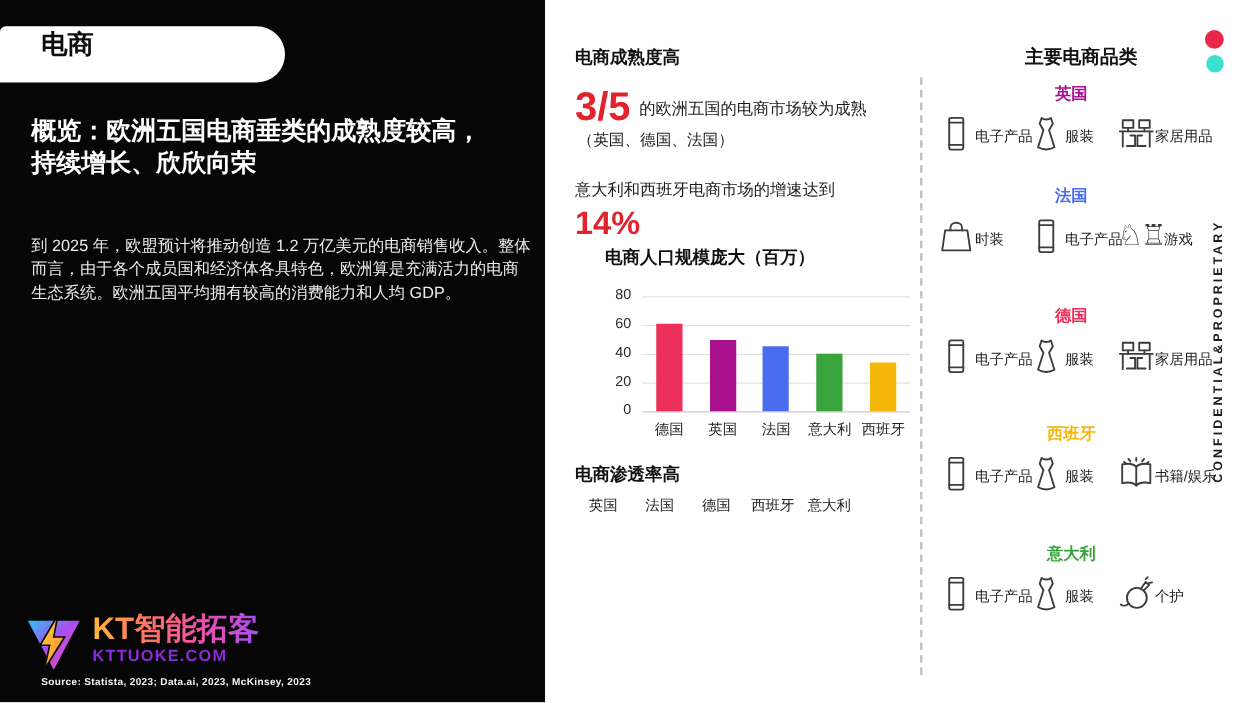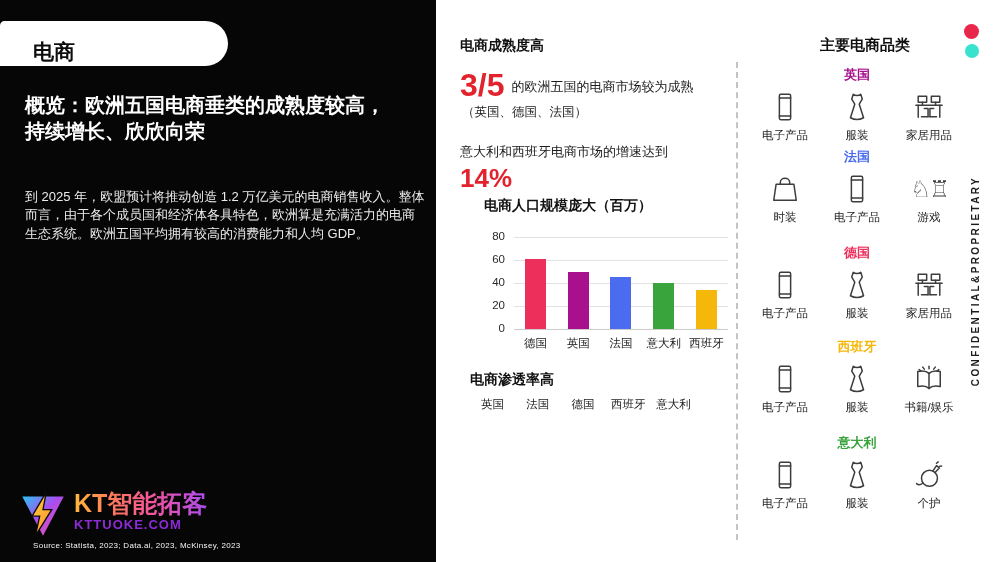--- a/index.html
+++ b/index.html
@@ -3,32 +3,32 @@
 <meta charset="utf-8">
 <style>
   html,body{margin:0;padding:0;background:#fff;}
   *{box-sizing:border-box;}
   #slide{position:relative;width:1000px;height:562px;background:#ffffff;overflow:hidden;
          font-family:"Liberation Sans","DejaVu Sans",sans-serif;color:#1a1a1a;}
 
   
   .left-panel{position:absolute;left:0;top:0;width:436px;height:562px;background:#060606;}
   .tab{position:absolute;left:0;top:21px;width:228px;height:45px;background:#ffffff;
-       border-radius:6px 30px 30px 0;display:flex;align-items:flex-end;}
+       border-radius:6px 30px 30px 0;display:flex;align-items:flex-start;}
   .tab-label{margin-left:33px;font-size:21px;font-weight:bold;color:#0d0d0d;}
   .heading{position:absolute;left:25px;top:92px;width:404px;font-size:20px;font-weight:bold;
            color:#ffffff;line-height:1.32;white-space:pre-line;}
   .body-text{position:absolute;left:25px;top:188px;width:400px;font-size:13px;color:#ececec;line-height:1.42;}
   .logo-row{position:absolute;left:20px;top:490px;display:flex;align-items:flex-start;}
   .logo-mark{width:46px;height:48px;margin-right:8px;}
   .brand{font-size:25px;font-weight:bold;line-height:1.05;
          background:linear-gradient(90deg,#ffb83d 0%,#ff7a59 28%,#f453a0 60%,#a94df0 100%);
          -webkit-background-clip:text;background-clip:text;color:transparent;}
   .domain{font-size:13px;font-weight:bold;color:#8d2bd8;letter-spacing:1px;margin-top:1px;}
-  .source{position:absolute;left:33px;top:541px;font-size:8px;color:#f5f5f5;letter-spacing:.3px;}
+  .source{position:absolute;left:33px;top:541px;font-size:8px;color:#f5f5f5;letter-spacing:.3px;font-weight:bold;}
 
   
   .sec-title{font-size:14px;font-weight:bold;color:#111;margin-top:11px;}
   .maturity{position:absolute;left:460px;top:26px;width:260px;}
   .stat1-row{display:flex;align-items:flex-start;margin-top:14px;}
   .stat-big{font-size:32px;font-weight:bold;color:#e2232d;line-height:1;}
   .stat1-text{font-size:13px;color:#1c1c1c;margin-left:7px;margin-top:9px;}
   .stat1-sub{font-size:12.5px;color:#1c1c1c;margin-top:3px;margin-left:2px;}
   .stat2-text{font-size:13px;color:#1c1c1c;margin-top:22px;}
   .stat2-big{font-size:26px;font-weight:bold;color:#e2232d;margin-top:4px;line-height:1;}
@@ -38,21 +38,21 @@
   .gridline{position:absolute;left:0;width:100%;height:1px;background:#e2e2e2;}
   .gridline.zero{background:#cccccc;}
   .ytick{position:absolute;right:calc(100% + 9px);transform:translateY(-55%);
          font-size:11.5px;color:#2a2a2a;}
   .c1-bars{position:absolute;left:0;bottom:0;width:100%;height:92px;display:flex;
            justify-content:space-around;align-items:flex-end;}
   .bar{width:21px;}
   .c1-xrow{display:flex;justify-content:space-around;margin-left:30px;width:214px;margin-top:7px;}
   .xlabel{font-size:11.5px;color:#222;text-align:center;flex:1;}
 
-  .chart2{position:absolute;left:470px;top:360px;width:226px;}
+  .chart2{position:absolute;left:460px;top:360px;width:226px;}
   .c2-bars{display:flex;justify-content:space-around;align-items:flex-end;
            margin-top:14px;border-bottom:1px solid #d8d8d8;padding:0 0;}
   .c2col{display:flex;flex-direction:column;align-items:center;}
   .c2val{font-size:12.5px;color:#111;margin-bottom:5px;}
   .c2-xrow{display:flex;justify-content:space-around;margin-top:8px;}
   .xlabel2{font-size:11.5px;color:#222;text-align:center;flex:1;}
 
   
   .divider{position:absolute;left:736px;top:62px;height:478px;border-left:2px dashed #c4c4c4;}
   .dot{position:absolute;border-radius:50%;}
@@ -61,21 +61,21 @@
   .confidential{position:absolute;left:975px;top:281px;transform:translate(-50%,-50%) rotate(-90deg);
                 white-space:nowrap;font-size:10px;font-weight:bold;letter-spacing:2.4px;color:#1c1c1c;}
 
   
   .right-title{position:absolute;left:780px;top:36px;width:170px;text-align:center;
                font-size:15px;font-weight:bold;color:#111;}
   .categories{position:absolute;left:750px;top:0;width:214px;height:562px;}
   .country{position:absolute;left:0;width:214px;}
   .cname{text-align:center;font-size:13px;font-weight:bold;margin-bottom:7px;}
   .items{display:flex;justify-content:space-between;}
-  .item{width:70px;display:flex;flex-direction:column;align-items:center;}
+  .item{width:70px;display:flex;flex-direction:row;align-items:center;}
   .cicon{height:32px;display:flex;align-items:center;justify-content:center;}
   .cicon svg{width:30px;height:30px;stroke:#3d3d3d;stroke-width:1.6;fill:none;
              stroke-linecap:round;stroke-linejoin:round;}
   .chess-glyphs{font-family:"DejaVu Sans",sans-serif;font-size:23px;color:#3d3d3d;
                 line-height:30px;letter-spacing:-2px;}
   .clabel{font-size:11.5px;color:#222;margin-top:5px;white-space:nowrap;}
 </style>
 </head>
 <body>
 

